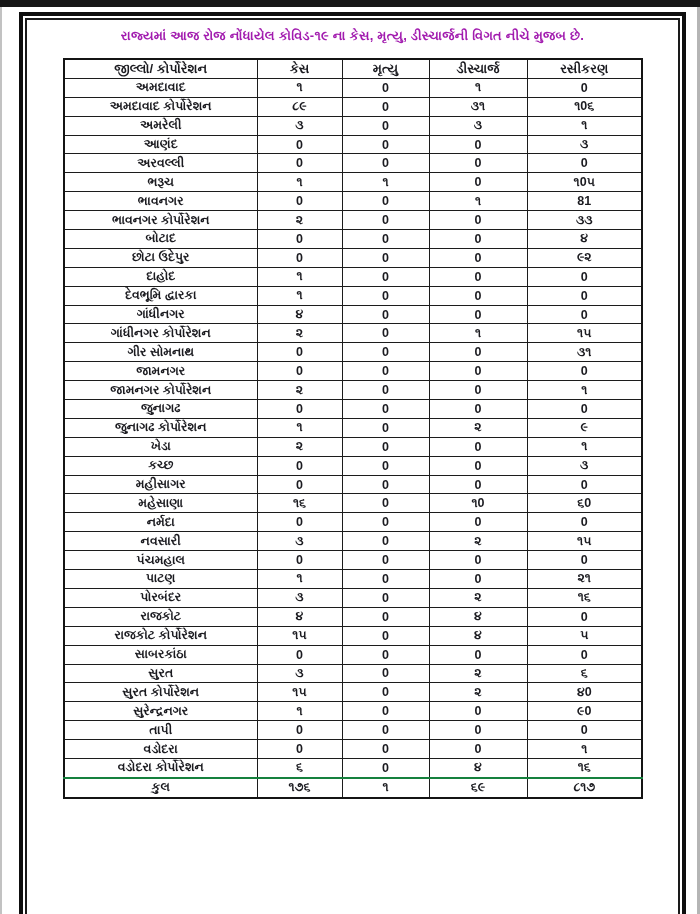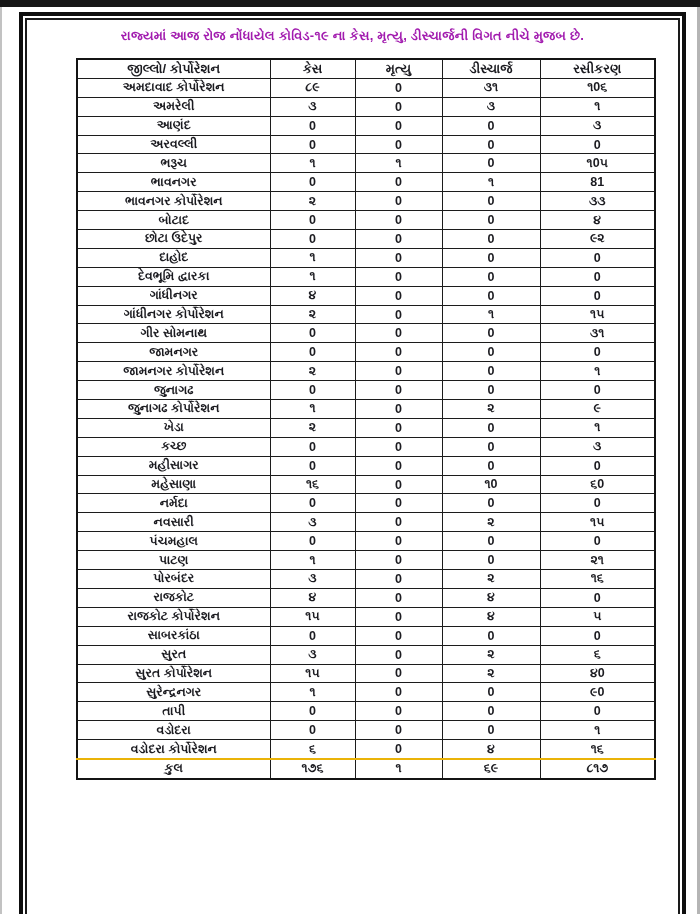--- a/index.html
+++ b/index.html
@@ -57,40 +57,39 @@
     letter-spacing: 0.2px;
     white-space: nowrap;
   }
   table.covid-table {
     position: absolute;
     left: 36px; top: 38px;
     width: 578px;
     border-collapse: collapse;
     table-layout: fixed;
     border: 2px solid #141414;
-    margin-left: 13px;
   }
   table.covid-table th,
   table.covid-table td {
     border: 1.5px solid #1c1c1c;
     height: 17.9px;
     padding: 0;
     text-align: center;
     vertical-align: middle;
     font-size: 12.5px;
     font-weight: bold;
     color: #1b1b20;
     overflow: hidden;
     white-space: nowrap;
   }
   table.covid-table thead th {
     font-size: 13px;
   }
   tr.total-row td {
-    border-top: 2px solid #eab308;
+    border-top: 2px solid #15803d;
   }
 </style>
 </head>
 <body>
 
 <div class="screen">
   <div class="top-strip"></div>
   <div class="left-edge"></div>
   <div class="right-edge"></div>
 
@@ -111,20 +110,27 @@
           <tr id="header-row">
               <th>જીલ્લો/ કોર્પોરેશન</th>
               <th>કેસ</th>
               <th>મૃત્યુ</th>
               <th>ડીસ્ચાર્જ</th>
               <th>રસીકરણ</th>
             </tr>
         </thead>
         <tbody id="table-body">
             <tr>
+              <td>અમદાવાદ</td>
+              <td>૧</td>
+              <td>0</td>
+              <td>૧</td>
+              <td>0</td>
+            </tr>
+            <tr>
               <td>અમદાવાદ કોર્પોરેશન</td>
               <td>૮૯</td>
               <td>0</td>
               <td>૩૧</td>
               <td>૧0૬</td>
             </tr>
             <tr>
               <td>અમરેલી</td>
               <td>૩</td>
               <td>0</td>

